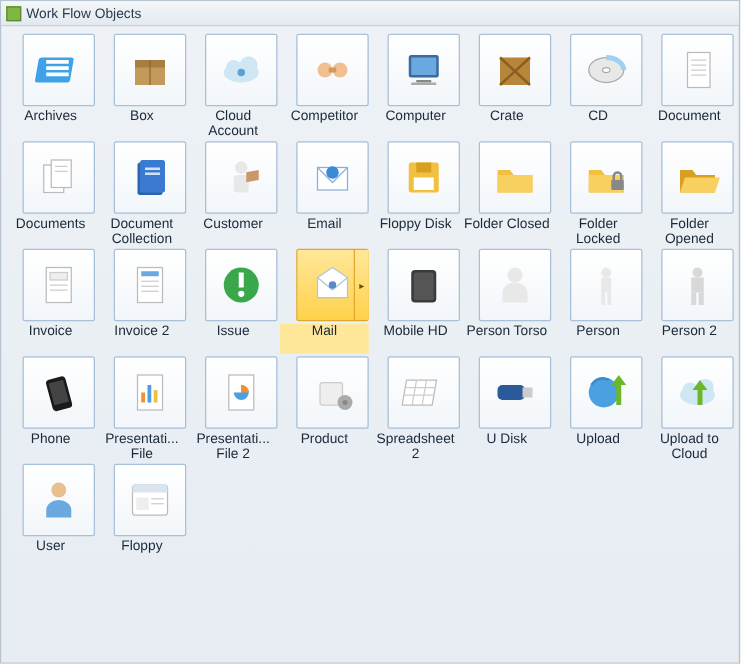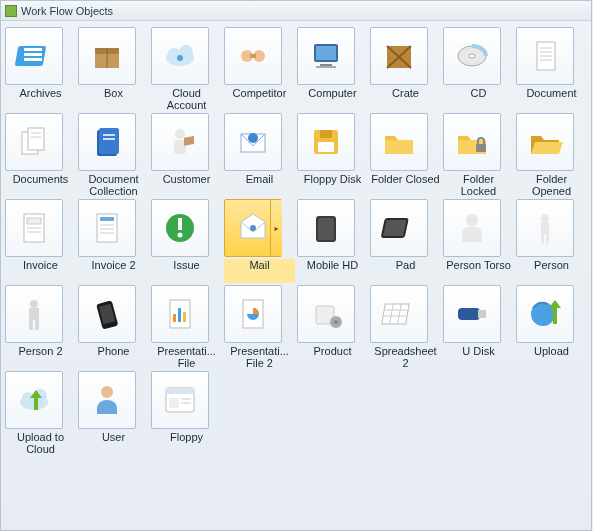--- a/index.html
+++ b/index.html
@@ -34,21 +34,21 @@
   .titlebar span { color: #2a3a4a; }
   .grid {
     padding: 6px 4px;
     display: grid;
     grid-template-columns: repeat(8, 71px);
     gap: 2px 2px;
   }
   .item {
     display: flex;
     flex-direction: column;
-    align-items: flex-start;
+    align-items: flex-end;
     width: 71px;
     cursor: pointer;
   }
   .thumb {
     width: 58px;
     height: 58px;
     background: linear-gradient(#ffffff, #f2f6fa);
     border: 1px solid #a8c0d8;
     border-radius: 2px;
     display: flex;
@@ -333,30 +333,20 @@
             <rect x="10" y="8" width="20" height="26" rx="3" fill="#3a3a3a"></rect>
             <rect x="12" y="10" width="16" height="22" rx="2" fill="#555"></rect>
           </svg>
 
     </div>
     <div class="label">Mobile HD</div>
   </div>
       <div class="item">
     <div class="thumb">
       <svg class="ico" viewBox="0 0 40 40">
-            <rect x="8" y="10" width="24" height="20" rx="3" fill="#2a2a2a" transform="skewX(-12)"></rect>
-            <rect x="10" y="12" width="20" height="16" fill="#555" transform="skewX(-12)"></rect>
-          </svg>
-
-    </div>
-    <div class="label">Pad</div>
-  </div>
-      <div class="item">
-    <div class="thumb">
-      <svg class="ico" viewBox="0 0 40 40">
             <circle cx="20" cy="12" r="6" fill="#e8e8e8"></circle>
             <path d="M10 34 v-8 a10 8 0 0 1 20 0 v8 z" fill="#e8e8e8"></path>
           </svg>
 
     </div>
     <div class="label">Person Torso</div>
   </div>
       <div class="item">
     <div class="thumb">
       <svg class="ico" viewBox="0 0 40 40">

